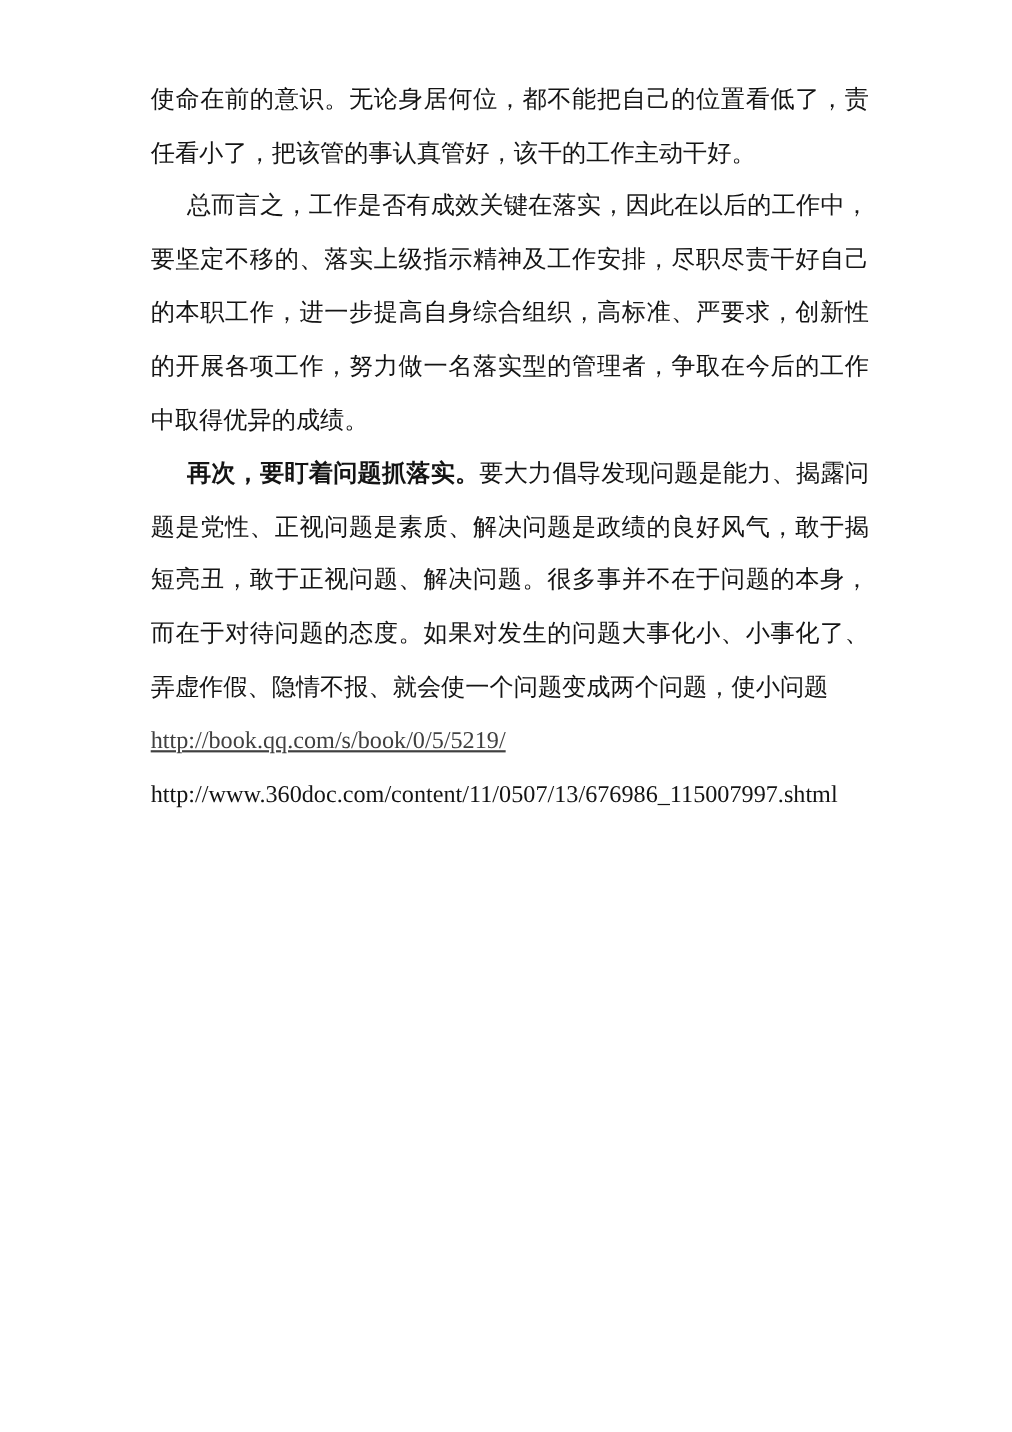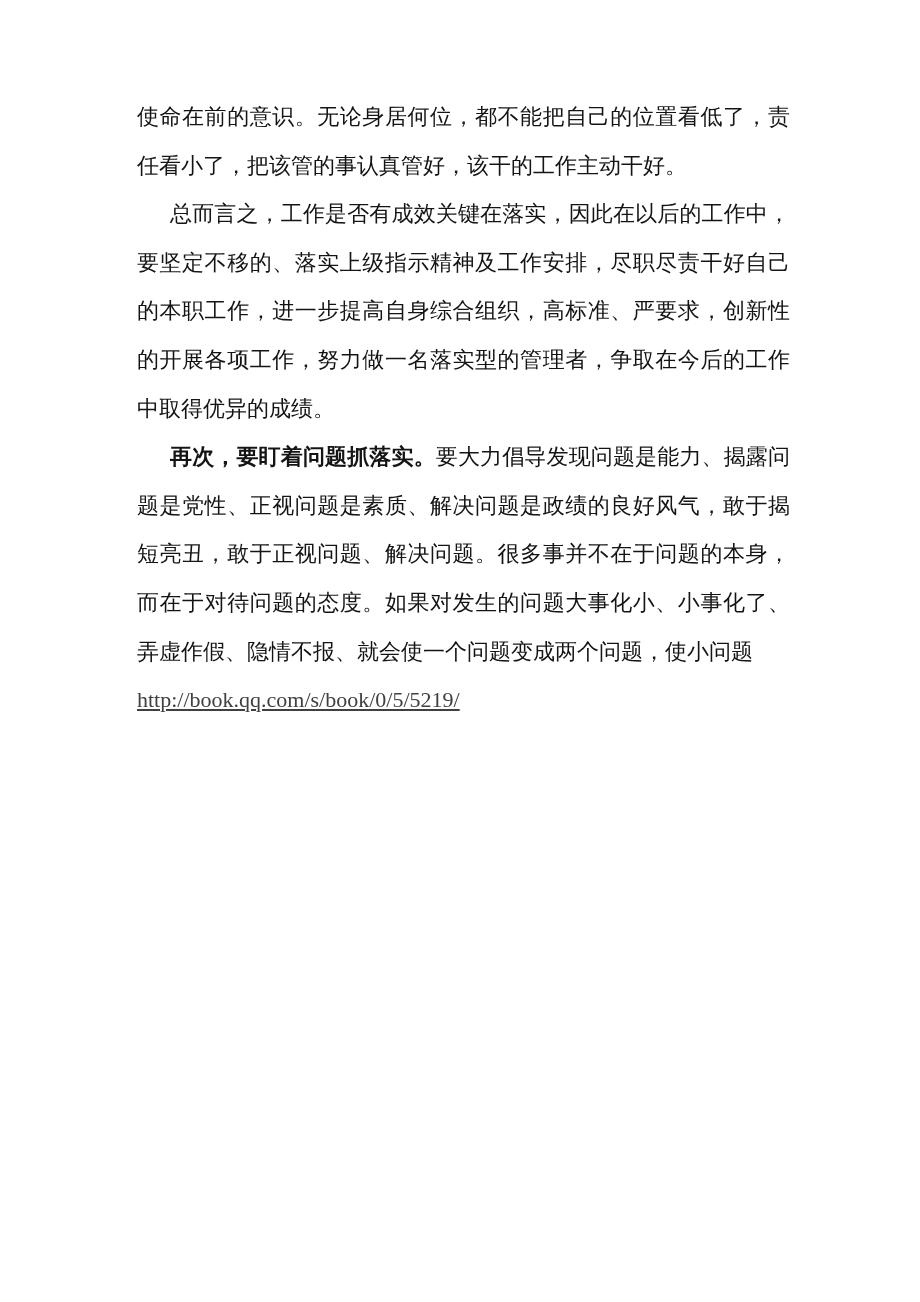--- a/index.html
+++ b/index.html
@@ -10,21 +10,21 @@
   body {
     width: 920px;
     height: 1302px;
     overflow: hidden;
   }
   .page {
     box-sizing: border-box;
     width: 920px;
     height: 1302px;
     background: #ffffff;
-    padding: 93px 130px 0 137px;
+    padding: 66px 130px 0 137px;
     font-family: "Liberation Serif", "DejaVu Serif", serif;
     font-size: 22px;
     line-height: 48.6px;
     color: #141414;
   }
   p.para {
     margin: 0;
     padding: 0;
     text-align: justify;
     text-justify: inter-ideograph;
@@ -57,14 +57,15 @@
 <div class="page">
 
   <p class="para">使命在前的意识。无论身居何位，都不能把自己的位置看低了，责任看小了，把该管的事认真管好，该干的工作主动干好。</p>
 
   <p class="para indent">总而言之，工作是否有成效关键在落实，因此在以后的工作中，要坚定不移的、落实上级指示精神及工作安排，尽职尽责干好自己的本职工作，进一步提高自身综合组织，高标准、严要求，创新性的开展各项工作，努力做一名落实型的管理者，争取在今后的工作中取得优异的成绩。</p>
 
   <p class="para indent"><span class="lead-bold">再次，要盯着问题抓落实。</span><span>要大力倡导发现问题是能力、揭露问题是党性、正视问题是素质、解决问题是政绩的良好风气，敢于揭短亮丑，敢于正视问题、解决问题。很多事并不在于问题的本身，而在于对待问题的态度。如果对发生的问题大事化小、小事化了、弄虚作假、隐情不报、就会使一个问题变成两个问题，使小问题</span></p>
 
   <p class="link-line"><a class="doc-link" href="#">http://book.qq.com/s/book/0/5/5219/</a></p>
 
+  <p class="url-line url-plain">http://www.360doc.com/content/11/0507/13/676986_115007997.shtml</p>
 
 </div>
 
 </body></html>

